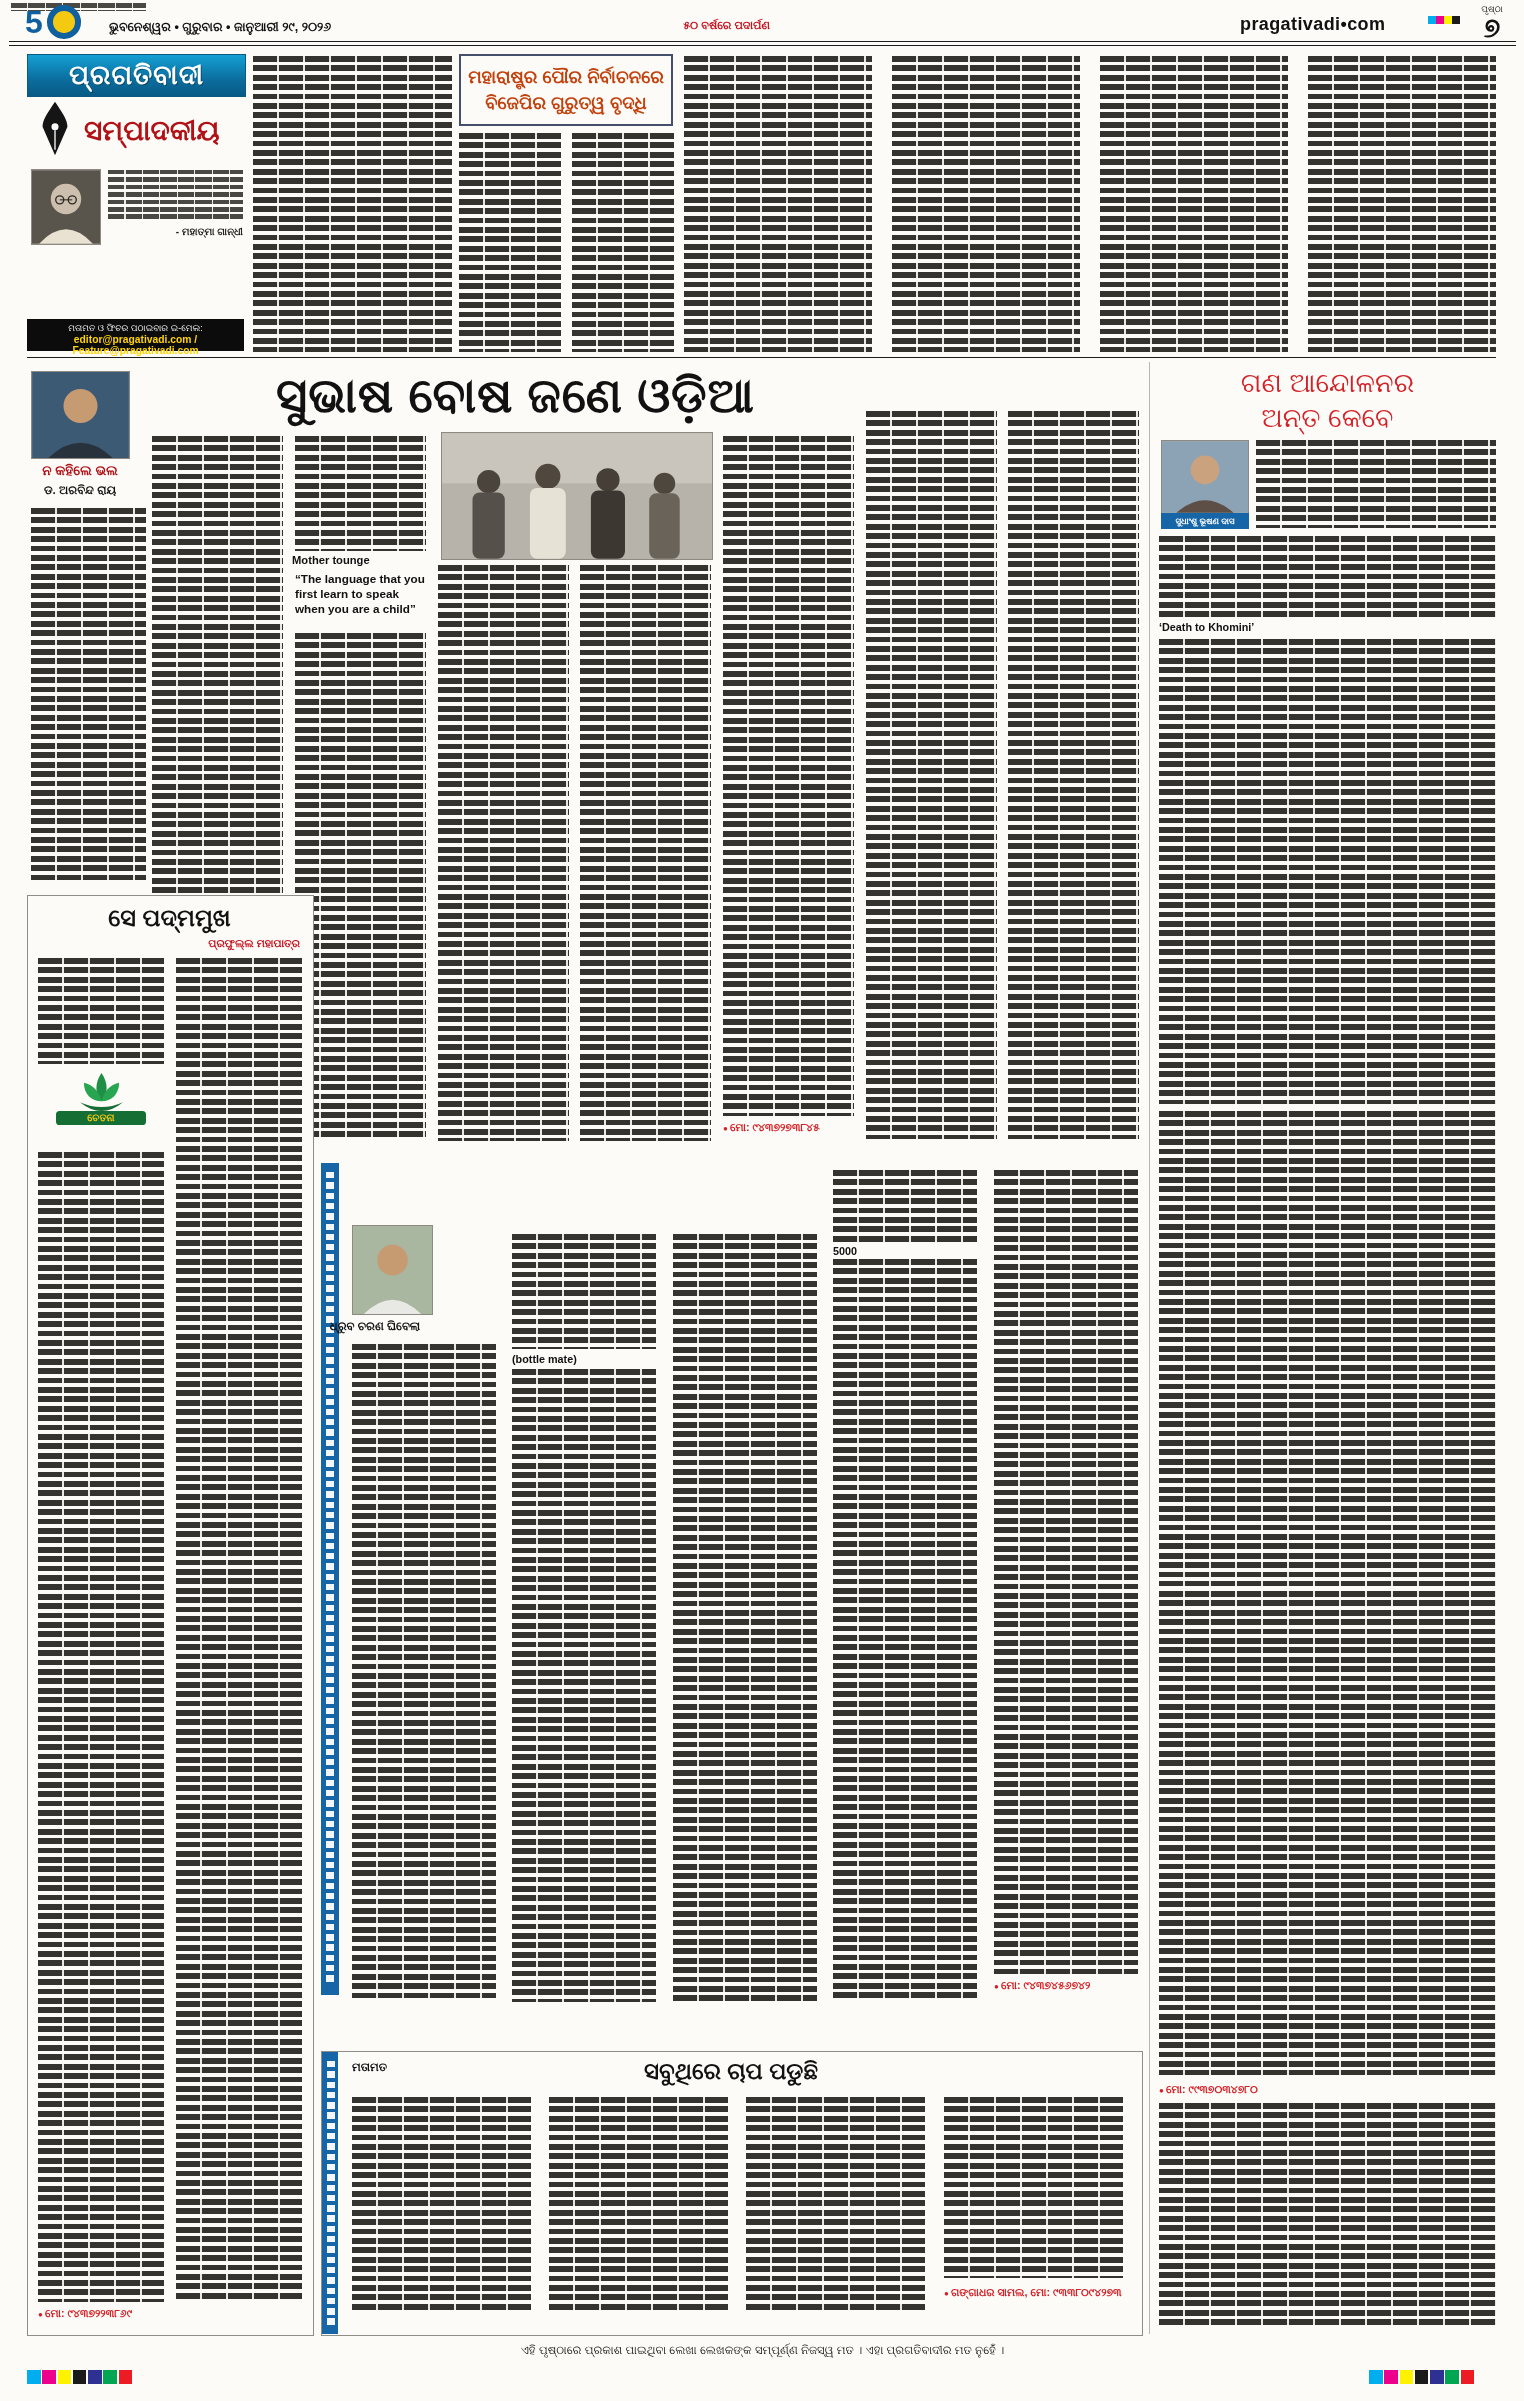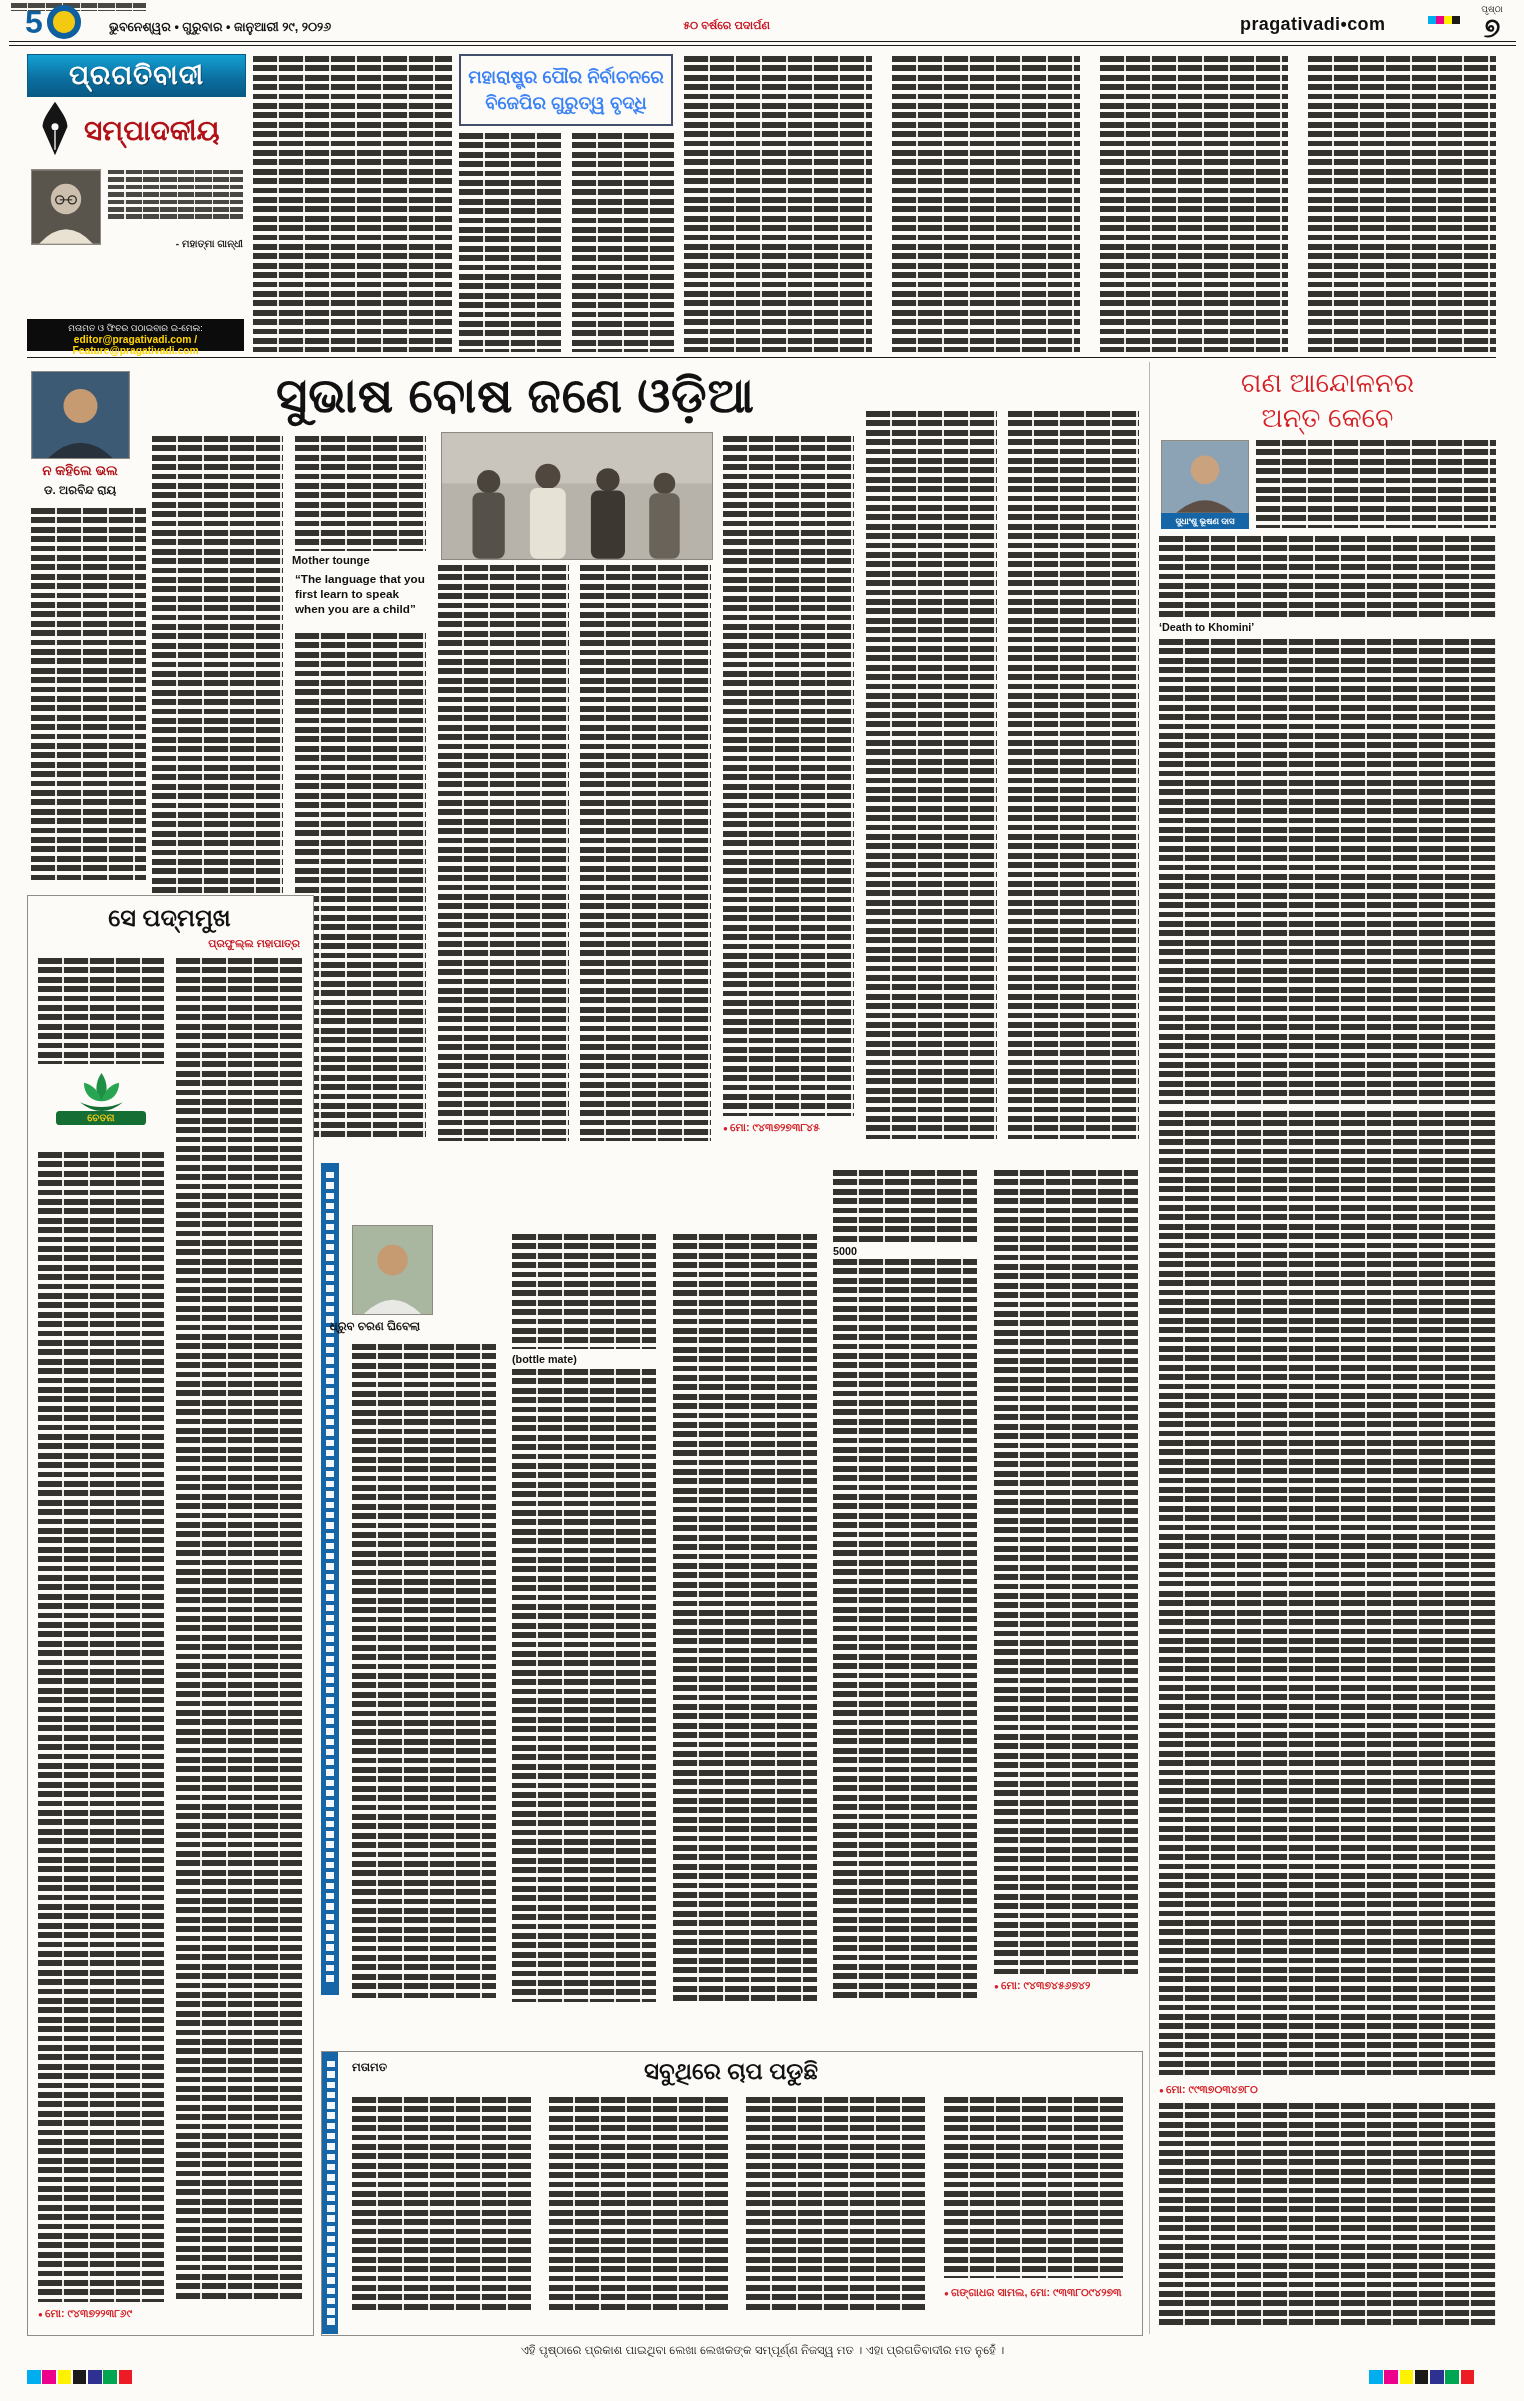--- a/index.html
+++ b/index.html
@@ -21,33 +21,33 @@
   .pglabel{font-size:9px;}
   .pgnum{font-size:27px;font-weight:bold;line-height:1;}
   .regsq{width:8px;height:8px;display:inline-block;}
   .regbar{width:13.5px;height:13.5px;display:inline-block;margin-right:1.8px;}
   .logo5{font-size:32px;font-weight:bold;color:#1060a0;line-height:1;}
   .logo0{width:21.5px;height:21.5px;border:6.3px solid #1060a0;border-radius:50%;background:#f3c912;display:inline-block;}
   .mast{background:linear-gradient(180deg,#14a0d3,#0b6d9e 60%,#085a85);border:0.9px solid #0a5a82;
         display:flex;align-items:center;justify-content:center;}
   .mastname{font-size:27px;font-weight:bold;color:#fff;text-shadow:0.9px 0.9px 0 rgba(0,0,0,.35);letter-spacing:0.9px;}
   .sectitle{font-size:28px;font-weight:bold;color:#b01218;}
-  .attrib{font-size:10px;font-weight:bold;text-align:right;color:#222;margin-top:12px;}
+  .attrib{font-size:10px;font-weight:bold;text-align:right;color:#222;}
   .panch{border:0.9px solid #777;background:#fff;}
   .panch-top{background:#1565a7;color:#fff;font-size:10px;font-weight:bold;text-align:center;height:16px;line-height:16px;}
   .panch-event{font-size:11.2px;font-weight:bold;text-align:center;margin-top:2.7px;}
   .daybox{position:absolute;left:5.4px;top:37px;width:88px;height:25px;border-radius:5.4px;color:#fff;
           background:linear-gradient(180deg,#1e78c0,#0d4f86);font-size:11.7px;font-weight:bold;
           display:flex;align-items:center;justify-content:center;gap:4.5px;}
   .sunline{font-size:9.4px;line-height:1.6;}
   .contactbar{background:#0c0c0c;color:#fff;text-align:center;}
   .contactbar .l1{font-size:9px;padding-top:3.6px;}
   .contactbar .l2{font-size:10.3px;font-weight:bold;color:#ffd400;}
   .boxart{border:2.7px double #44506b;display:flex;align-items:center;justify-content:center;}
-  .bjp-title{color:#3b82f6;font-size:18px;font-weight:bold;text-align:center;line-height:1.45;}
+  .bjp-title{color:#c2410c;font-size:18px;font-weight:bold;text-align:center;line-height:1.45;}
   .feat-title{font-size:48px;font-weight:bold;text-align:center;letter-spacing:0.9px;line-height:1.1;}
   .kicker{font-size:13.5px;font-weight:bold;color:#b01218;text-align:center;}
   .author{font-size:11.7px;font-weight:bold;text-align:center;}
   .gana-title{color:#d42027;font-size:27px;font-weight:normal;text-align:center;line-height:1.3;}
   .namebar{background:#1565a7;color:#fff;font-size:8.5px;text-align:center;line-height:16px;font-weight:bold;}
   .term-en{font-size:11.2px;font-weight:bold;}
   .quote-en{font-size:11.7px;font-weight:bold;line-height:1.3;}
   .frag-en{font-size:10.8px;font-weight:bold;}
   .phone{color:#d42027;font-size:10.8px;font-weight:bold;}
   .phone::before{content:"● ";font-size:8px;}

